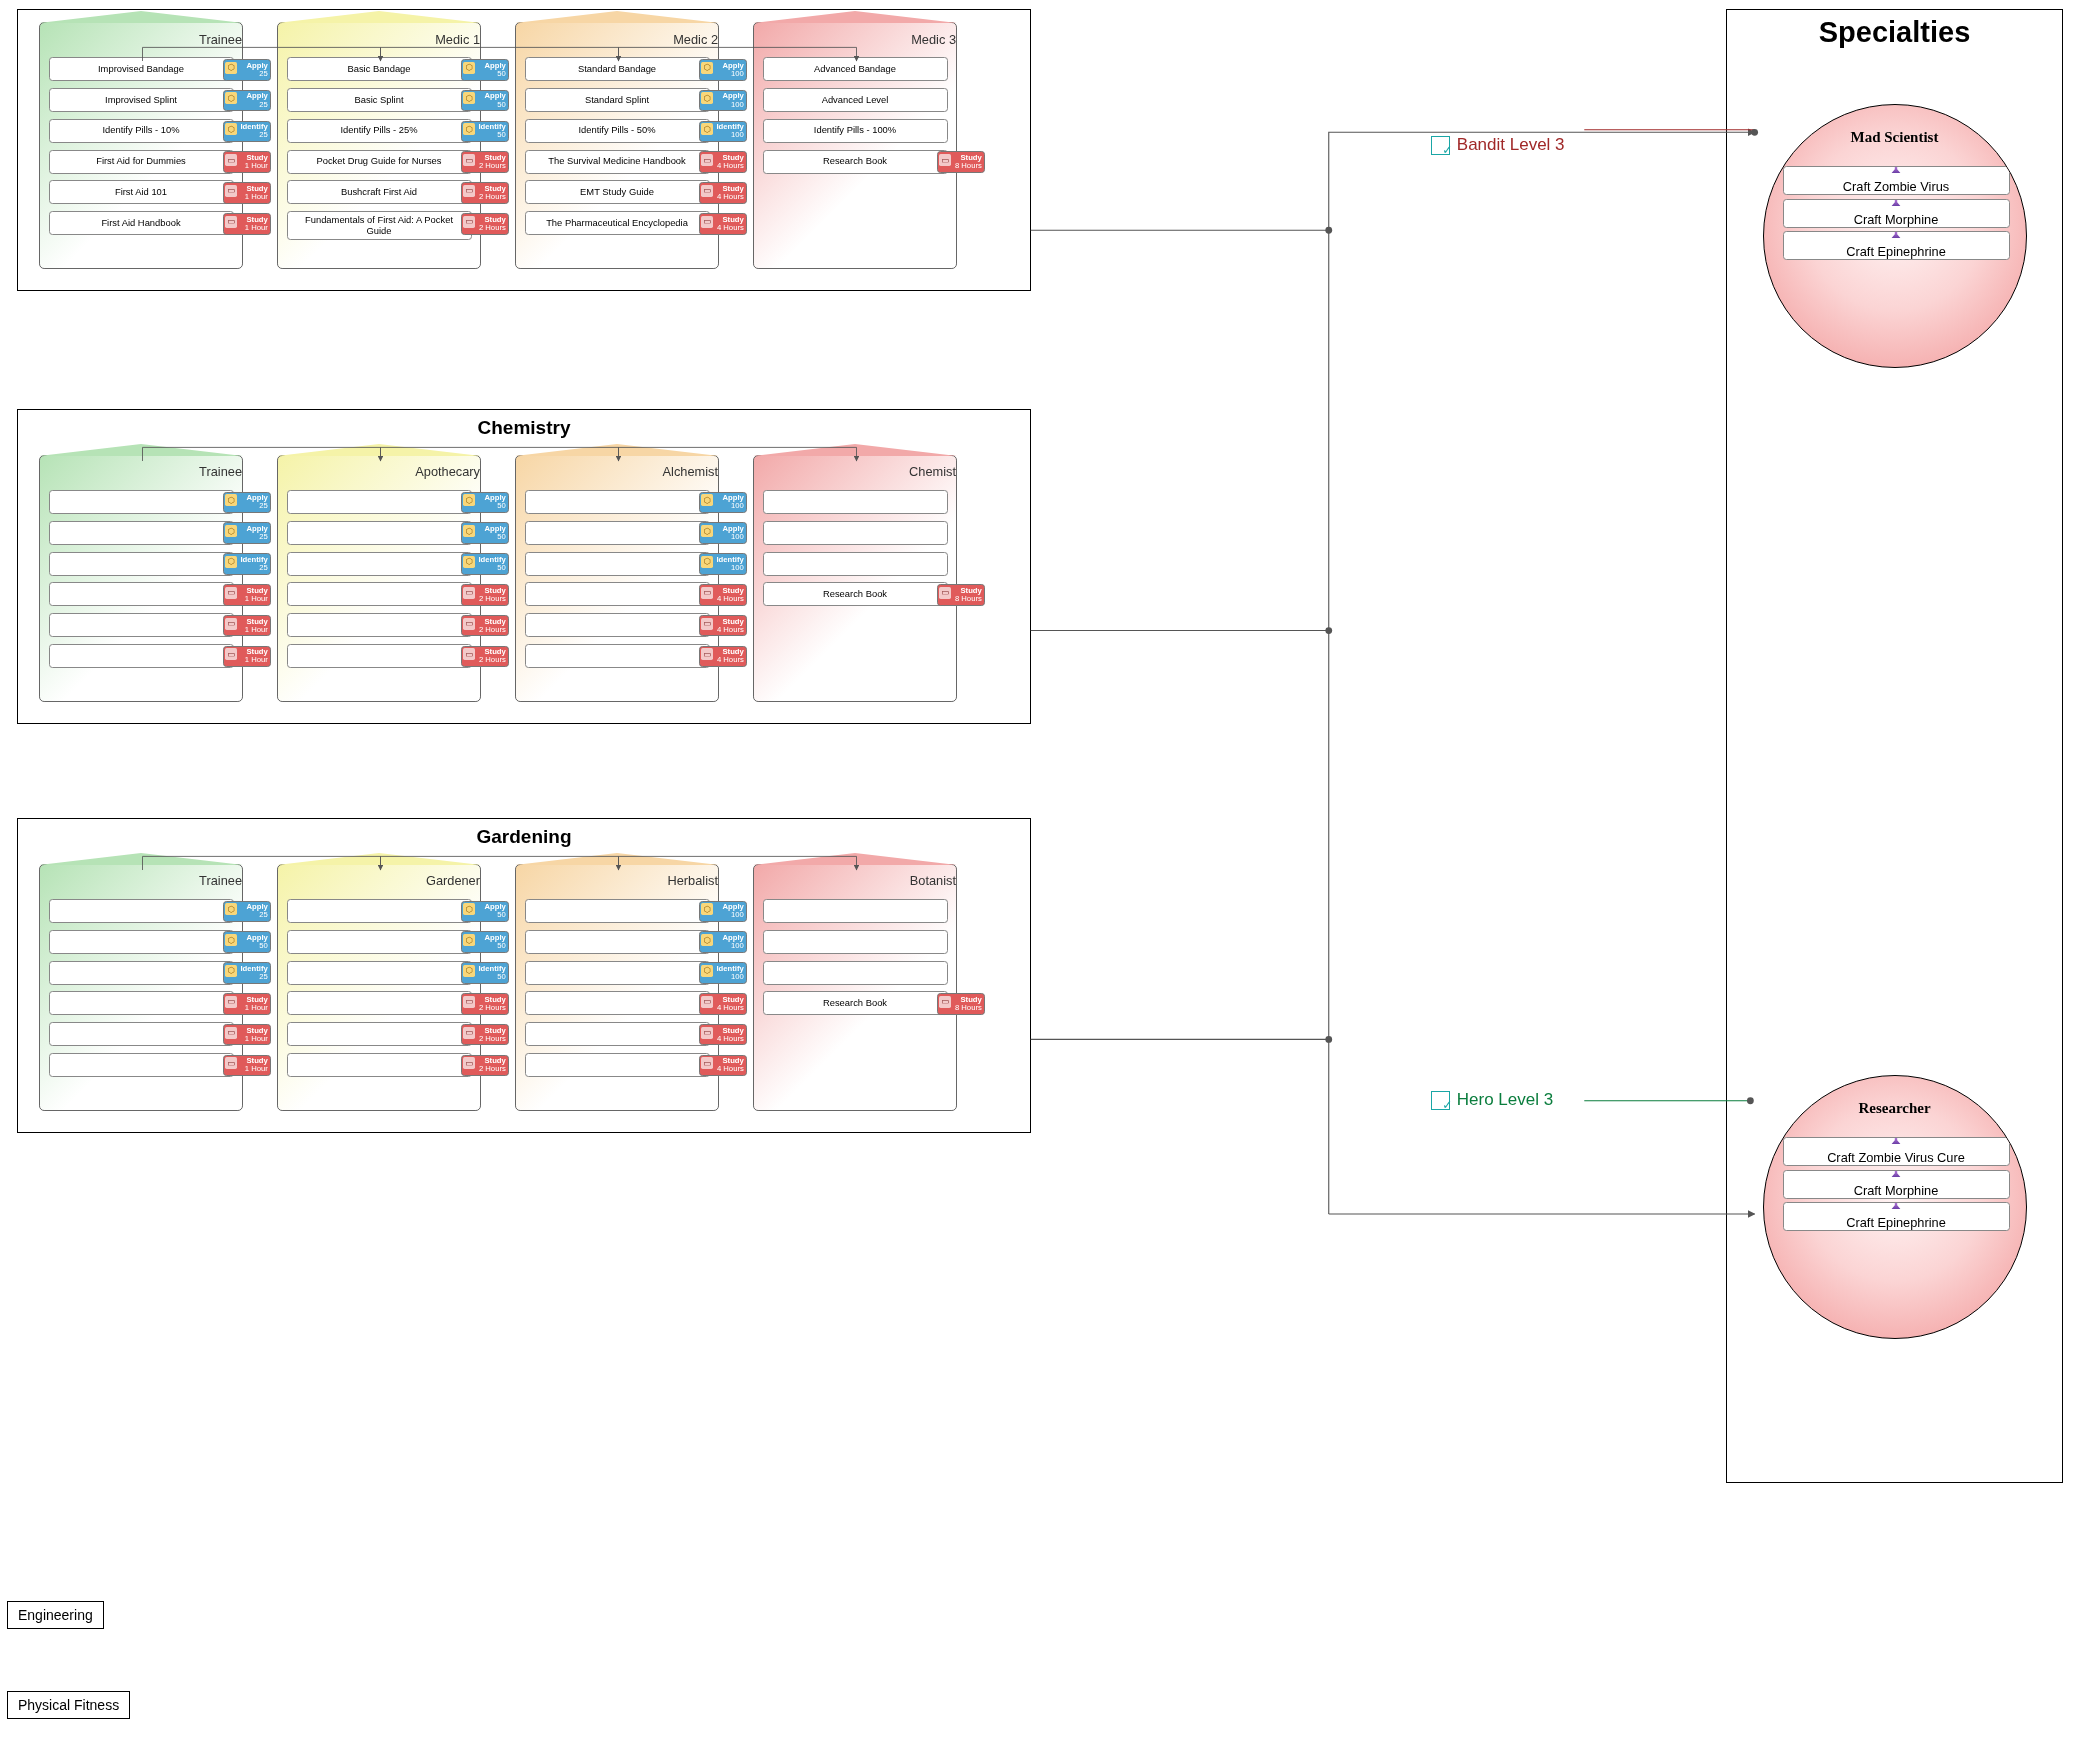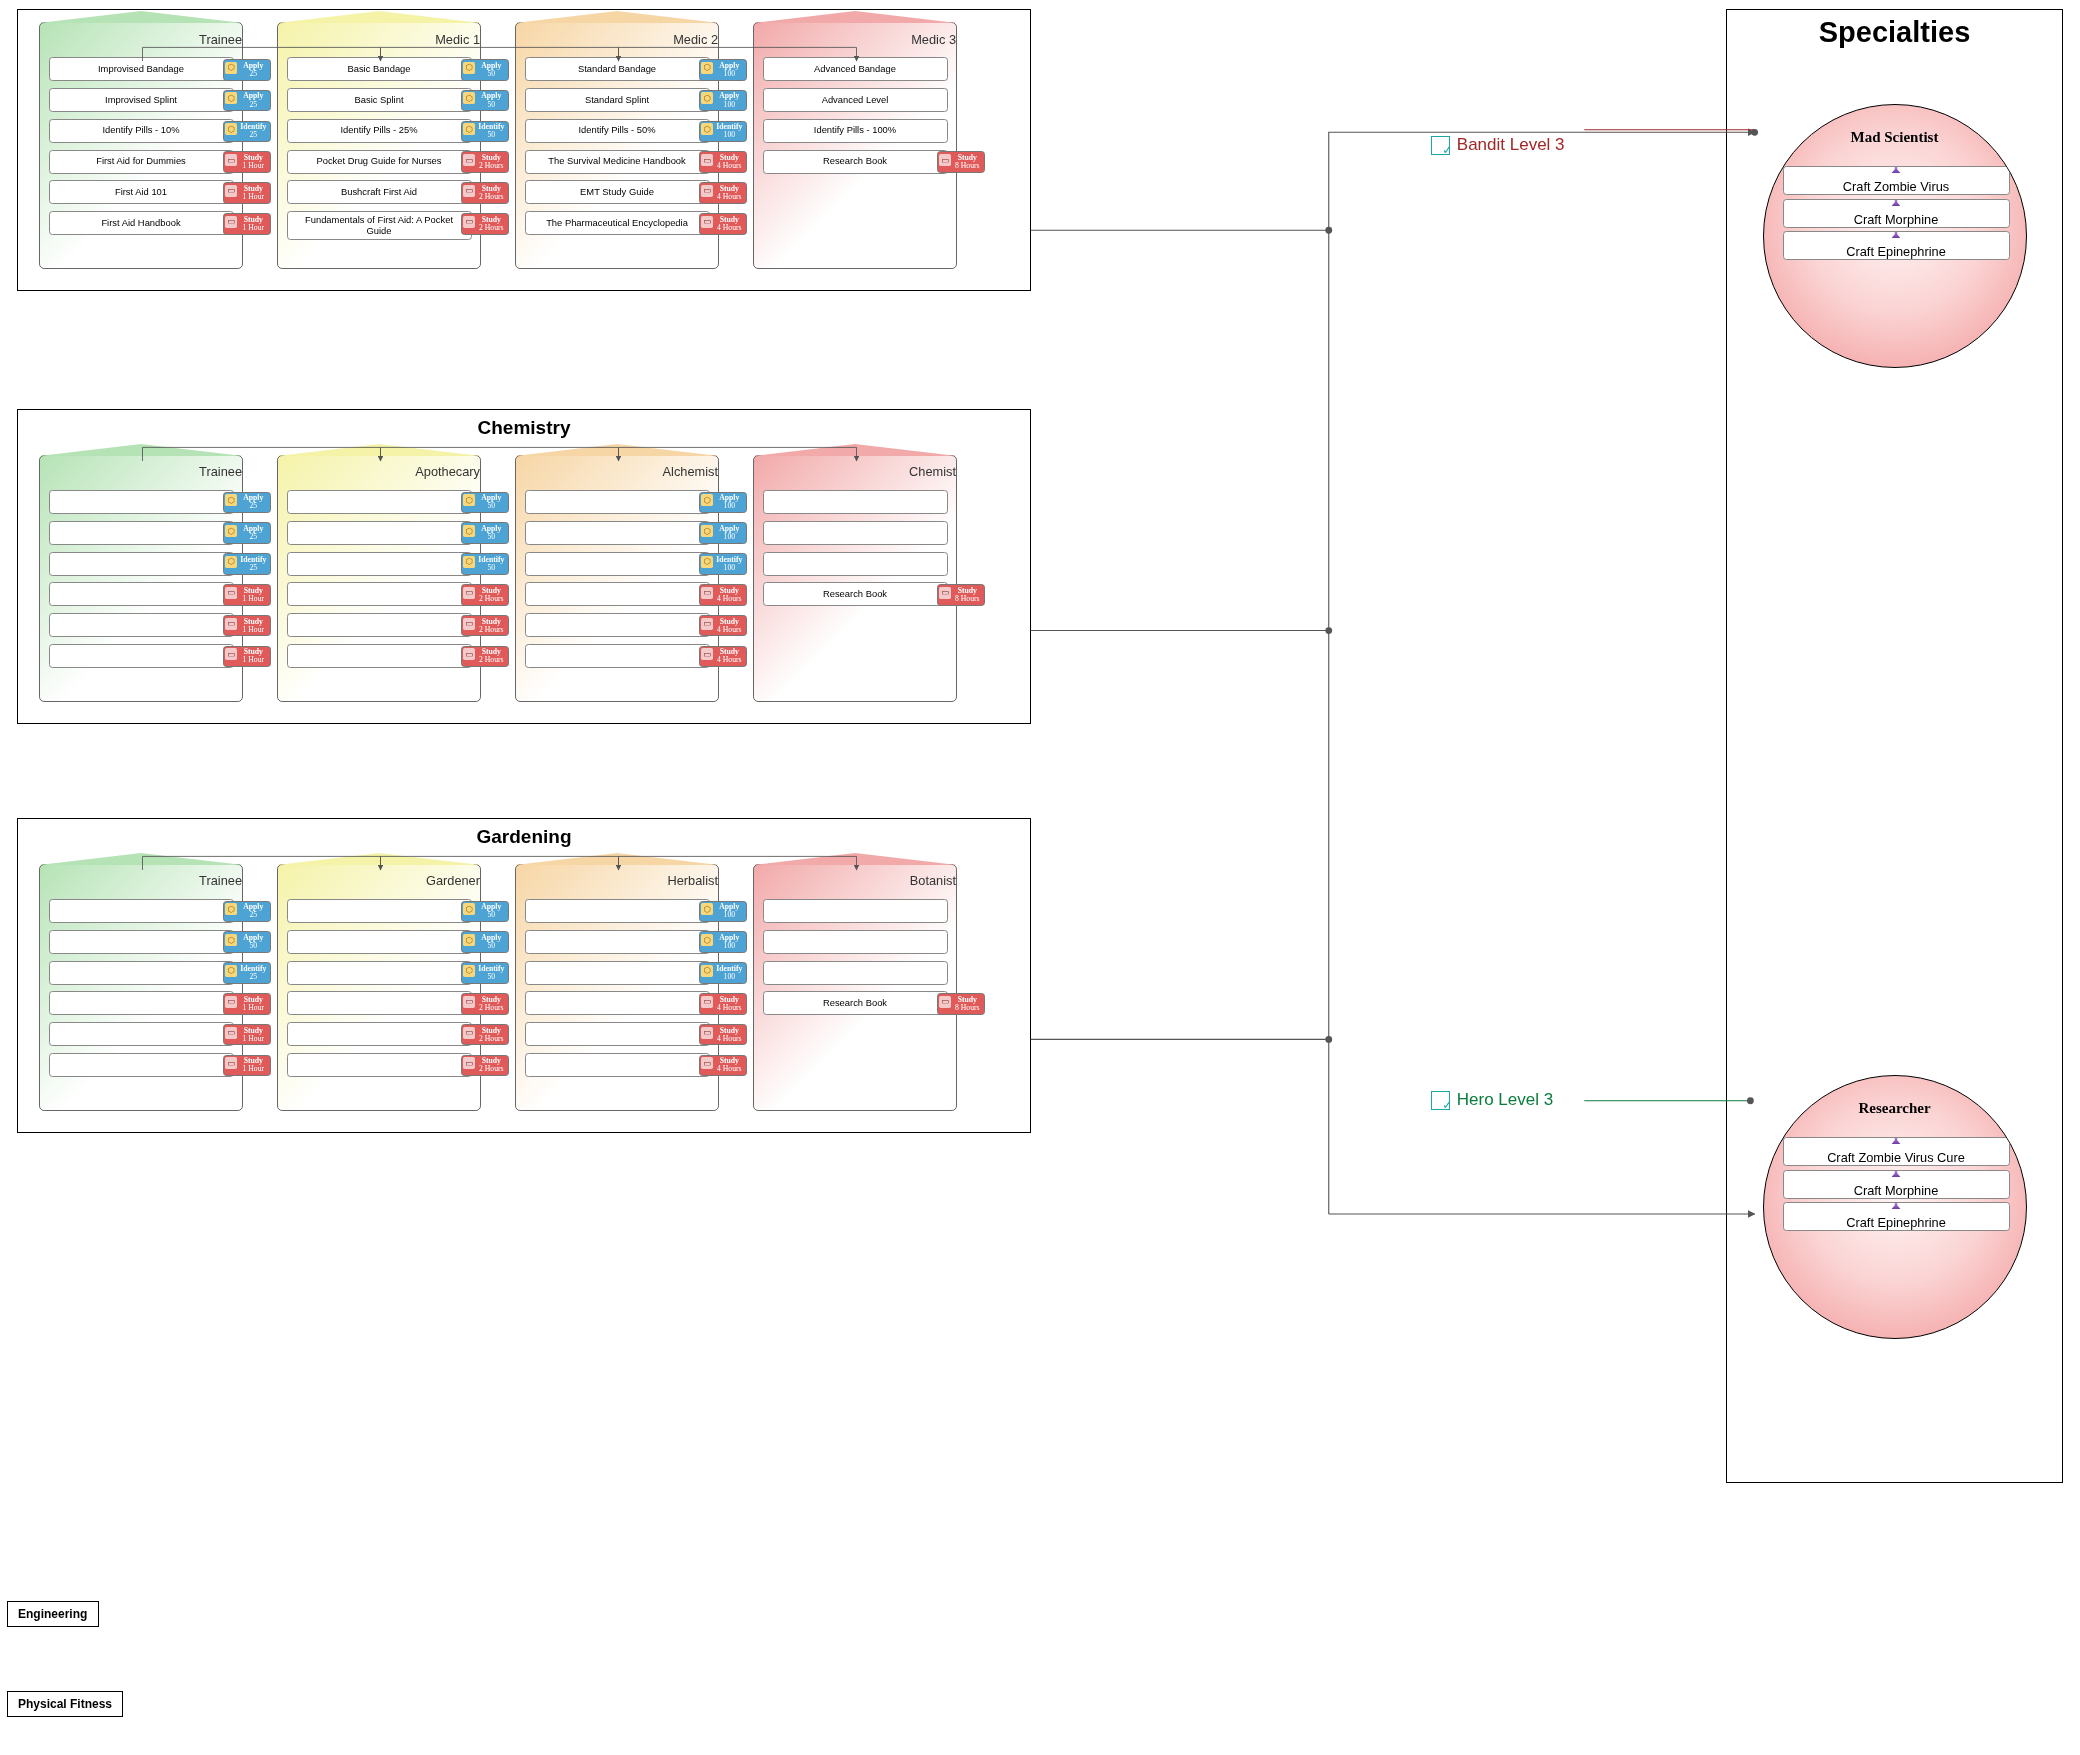--- a/index.html
+++ b/index.html
@@ -70,22 +70,21 @@
     position: absolute;
     top: 1.7px;
     right: -37px;
     width: 48px;
     border: 0.9px solid #777;
     border-radius: 3.4px;
     font-size: 7.7px;
     color: #fff;
     padding: 1.7px 1.7px 1.7px 15.3px;
     line-height: 1.05;
-    text-align: center;
-    font-family: Liberation Serif, serif;
+    text-align: right;
   }
   .tag .t1 { display: block; font-weight: bold; }
   .tag .t2 { display: block; }
   .tag.apply    { background: #4da3d4; }
   .tag.identify { background: #4da3d4; }
   .tag.study    { background: #e05a5a; }
   .tag .ic {
     position: absolute; left: 1.7px; top: 1.7px;
     width: 12px; height: 12px;
     border-radius: 1.7px;
@@ -152,21 +151,21 @@
     position: relative;
   }
   .req-badge .sq::after {
     content: "✓"; position: absolute; right: -3.4px; bottom: -3.4px;
     font-size: 12px; color: #1aa6a6;
   }
   .stub-box {
     position: absolute;
     border: 1.7px solid #000;
     padding: 5.1px 10.2px;
-    font-size: 12px; font-weight: bold;
+    font-size: 14px; font-weight: normal;
   }
   svg.wires { position: absolute; left: 0; top: 0; pointer-events: none; }
 </style>
 </head>
 <body>
 
 <div id="sec-0" class="skill-section" style="left:17px; top:8.5px;  width:1014px;">
     <div class="tiers">
       <div class="tier-card green">
         <div class="tier-name">Trainee</div>

